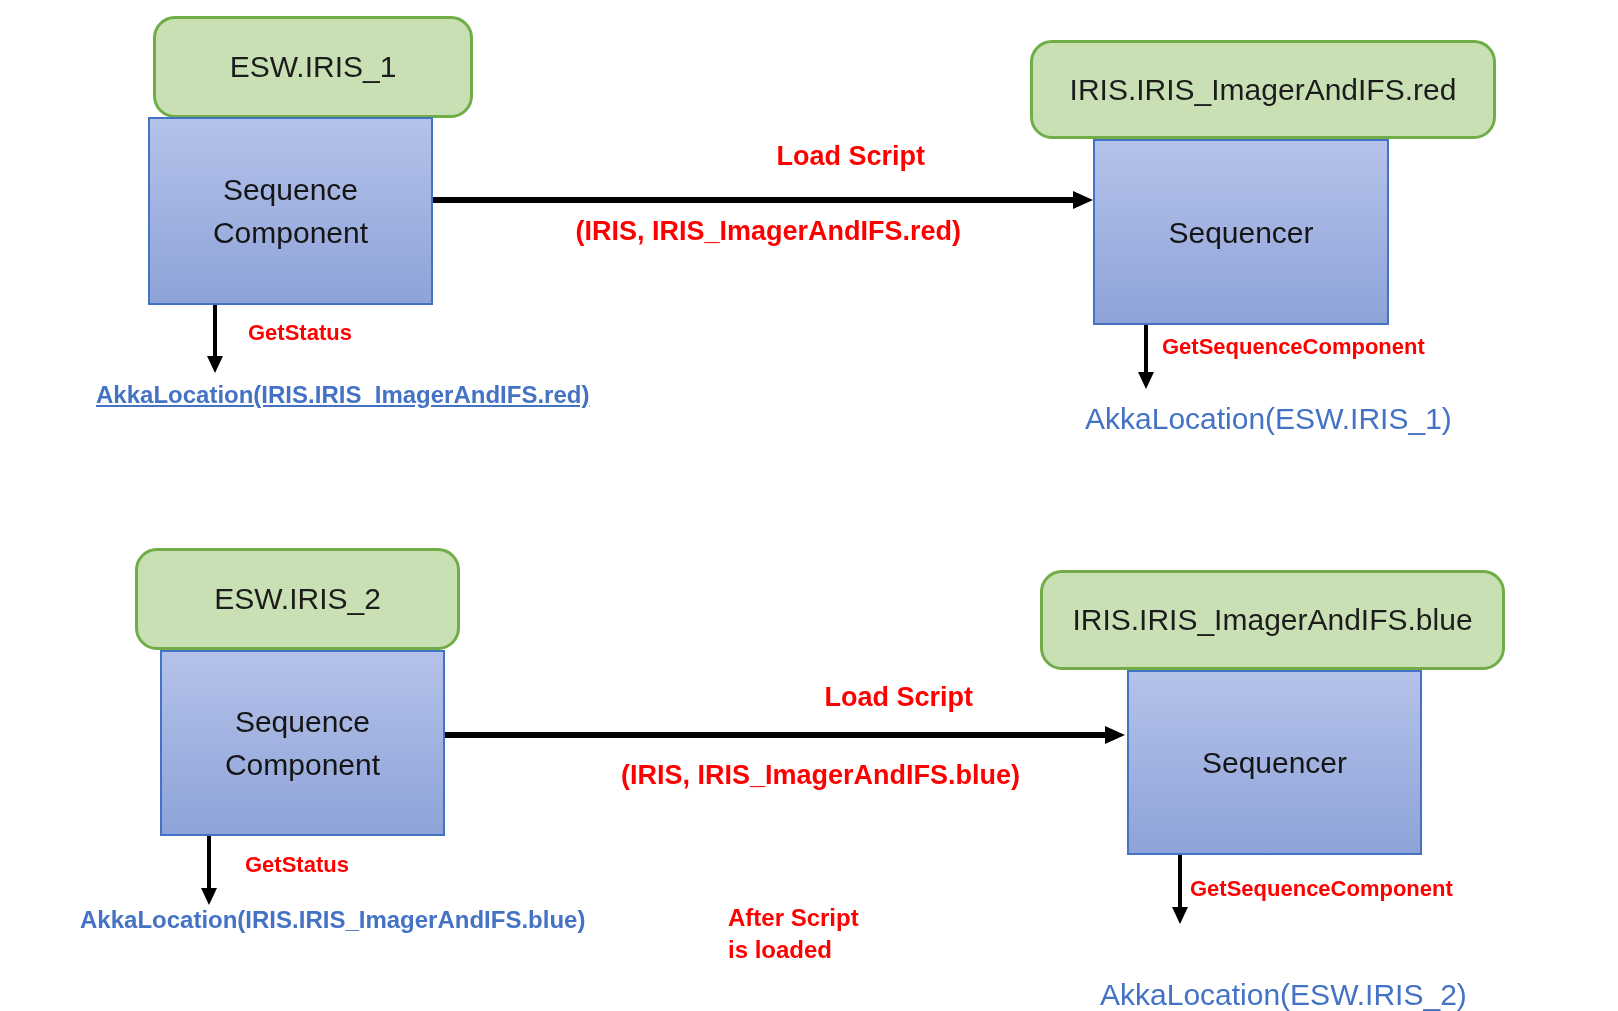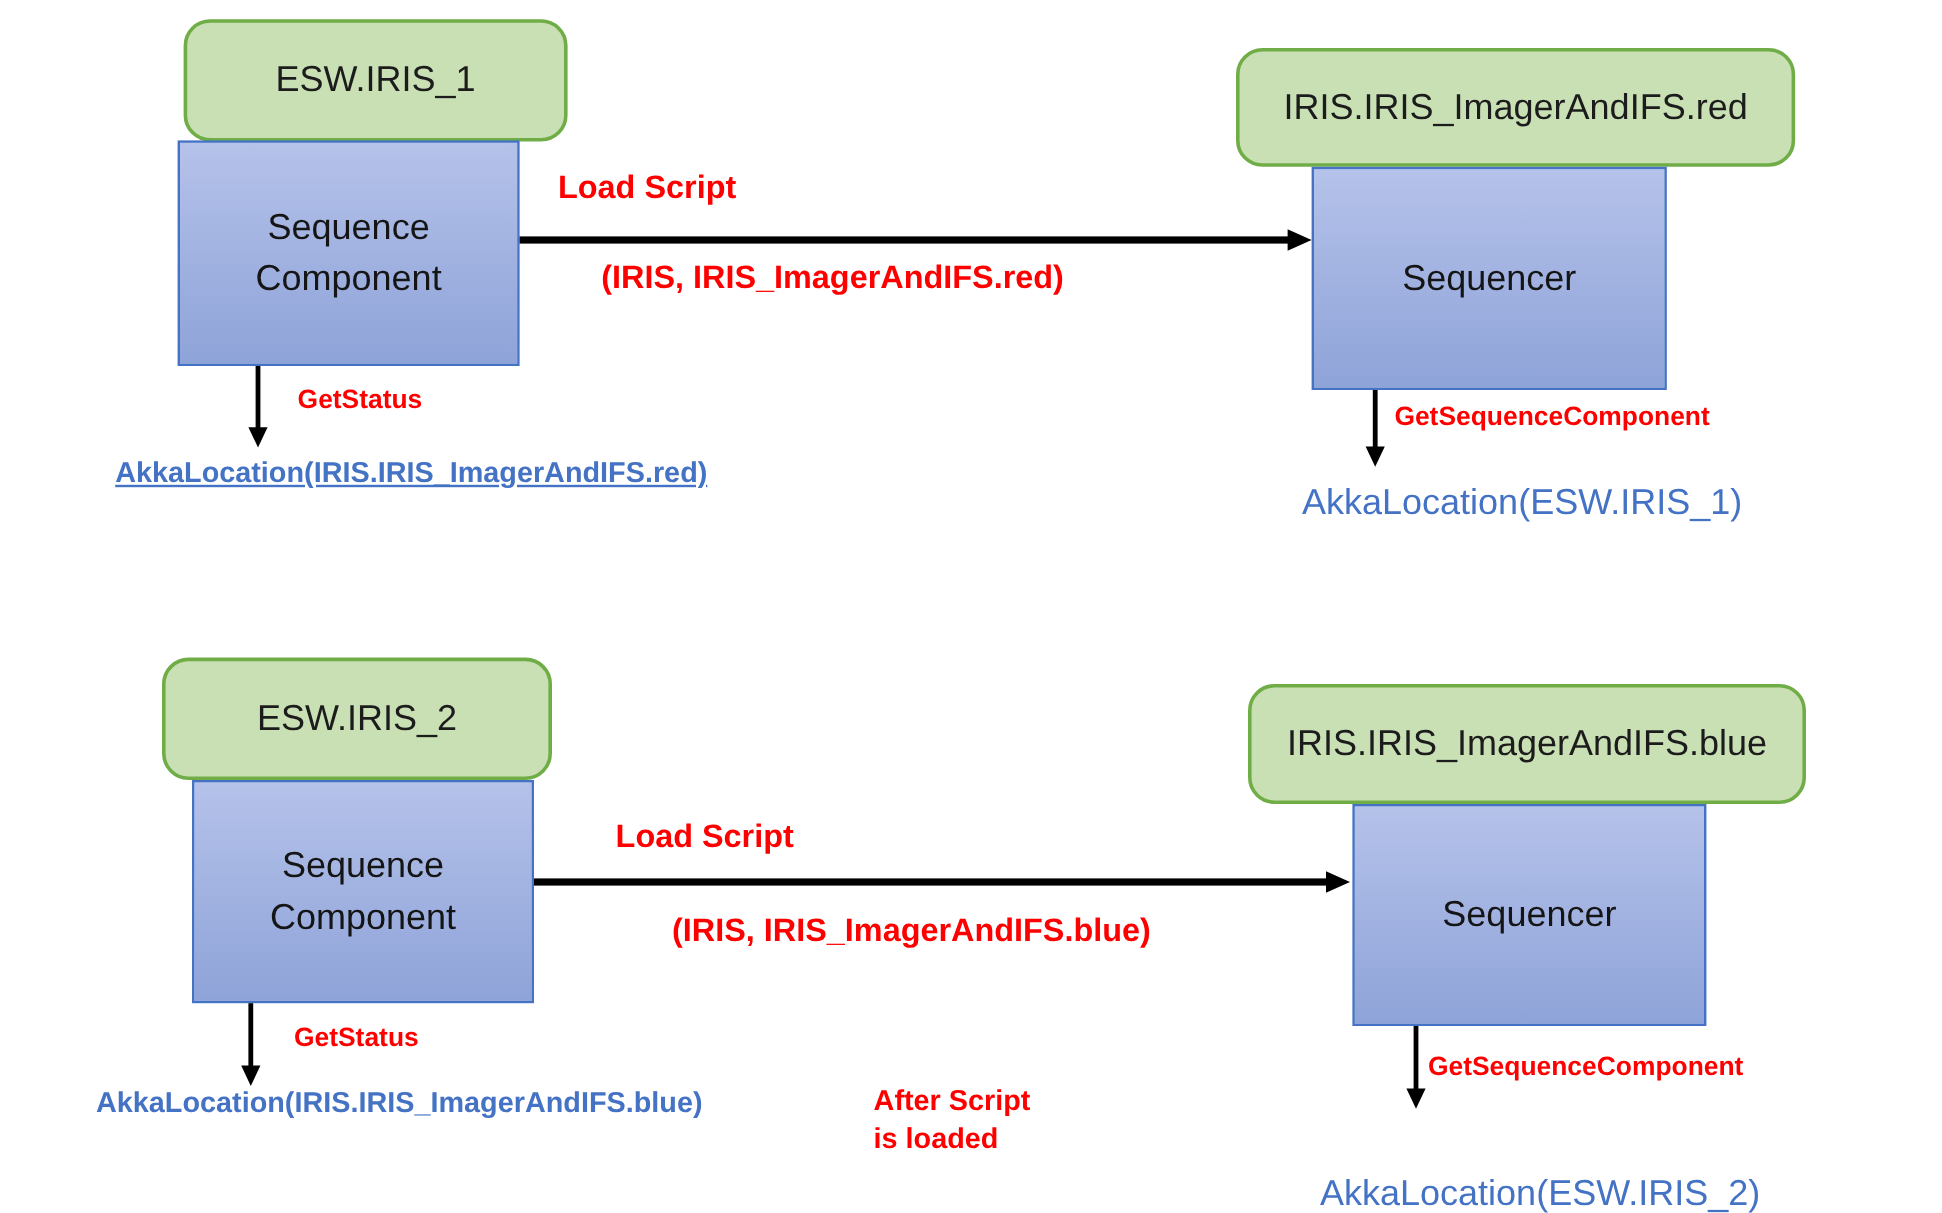--- a/index.html
+++ b/index.html
@@ -25,21 +25,21 @@
   .head-right{
     position:absolute;width:0;height:0;z-index:3;
     border-left:20px solid #000000;border-top:9px solid transparent;border-bottom:9px solid transparent;
   }
   .v-line{position:absolute;background:#000000;width:4px;z-index:3;}
   .head-down{
     position:absolute;width:0;height:0;z-index:3;
     border-top:17px solid #000000;border-left:8px solid transparent;border-right:8px solid transparent;
   }
   .lbl{position:absolute;white-space:pre-line;z-index:4;}
-  .red-lg{color:#ff0000;font-weight:bold;font-size:27px;text-align:left;width:460px;}
+  .red-lg{color:#ff0000;font-weight:bold;font-size:27px;text-align:right;width:460px;}
   .red-sm{color:#ff0000;font-weight:bold;font-size:22px;}
   .blue-sm{color:#4472c4;font-weight:bold;font-size:24px;}
   .blue-lg{color:#4472c4;font-weight:normal;font-size:30px;}
   .note{color:#ff0000;font-weight:bold;font-size:24px;line-height:32px;}
 </style>
 </head>
 <body>
 
 <div id="canvas">
 

